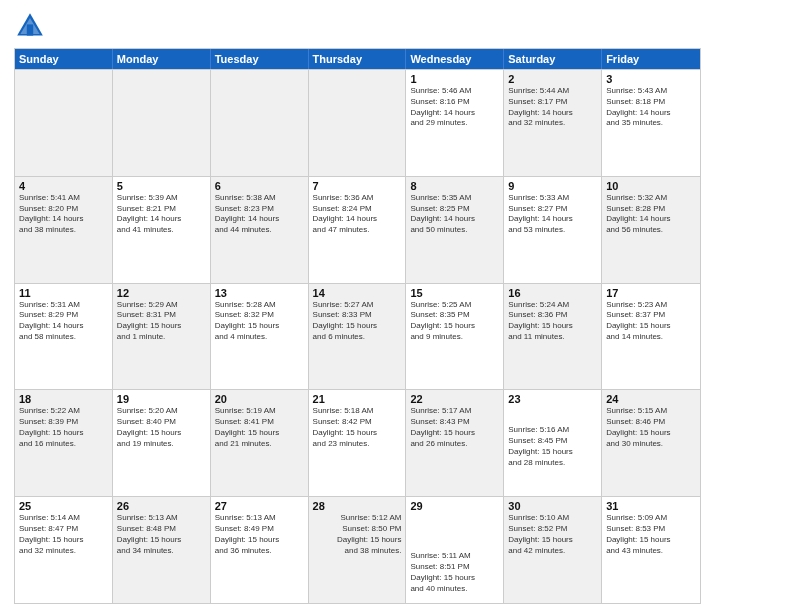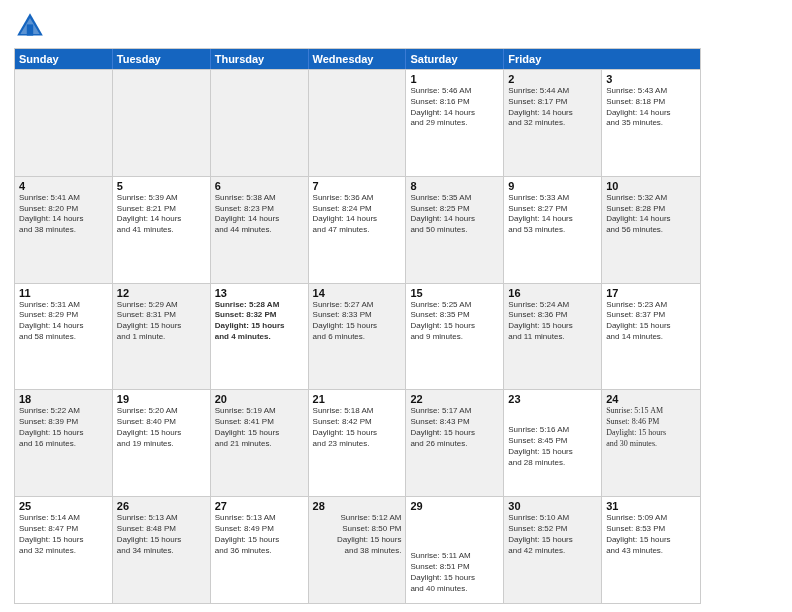--- a/index.html
+++ b/index.html
@@ -134,20 +134,21 @@
     </div>
     <div class="title-block">
       <div class="month-title"></div>
       <div class="location"></div>
     </div>
   </div>
 
   <div class="calendar">
     <div class="cal-header-row" id="cal-header">
         <div class="cal-header-cell">Sunday</div>
+        <div class="cal-header-cell">Monday</div>
         <div class="cal-header-cell">Tuesday</div>
         <div class="cal-header-cell">Thursday</div>
         <div class="cal-header-cell">Wednesday</div>
         <div class="cal-header-cell">Saturday</div>
         <div class="cal-header-cell">Friday</div>
       </div>
     <div class="cal-body" id="cal-body">
         <div class="cal-row">
           <div class="cal-cell empty shaded"></div>
           <div class="cal-cell empty shaded"></div>
@@ -236,21 +237,21 @@
           </div>
           <div class="cal-cell shaded">
             <div class="day-num">12</div>
             <div class="cell-text" style="white-space: pre-line;">Sunrise: 5:29 AM
 Sunset: 8:31 PM
 Daylight: 15 hours
 and 1 minute.</div>
           </div>
           <div class="cal-cell">
             <div class="day-num">13</div>
-            <div class="cell-text" style="white-space: pre-line; font-weight: bold;">Sunrise: 5:28 AM
+            <div class="cell-text" style="white-space: pre-line;">Sunrise: 5:28 AM
 Sunset: 8:32 PM
 Daylight: 15 hours
 and 4 minutes.</div>
           </div>
           <div class="cal-cell shaded">
             <div class="day-num">14</div>
             <div class="cell-text" style="white-space: pre-line;">Sunrise: 5:27 AM
 Sunset: 8:33 PM
 Daylight: 15 hours
 and 6 minutes.</div>
@@ -315,21 +316,21 @@
           </div>
           <div class="cal-cell">
             <div class="day-num">23</div>
             <div class="cell-text" style="white-space: pre-line; margin-top: 19px;">Sunrise: 5:16 AM
 Sunset: 8:45 PM
 Daylight: 15 hours
 and 28 minutes.</div>
           </div>
           <div class="cal-cell shaded">
             <div class="day-num">24</div>
-            <div class="cell-text" style="white-space: pre-line; font-family: Liberation Serif, serif;">Sunrise: 5:15 AM
+            <div class="cell-text" style="white-space: pre-line;">Sunrise: 5:15 AM
 Sunset: 8:46 PM
 Daylight: 15 hours
 and 30 minutes.</div>
           </div>
         </div>
         <div class="cal-row">
           <div class="cal-cell">
             <div class="day-num">25</div>
             <div class="cell-text" style="white-space: pre-line;">Sunrise: 5:14 AM
 Sunset: 8:47 PM

